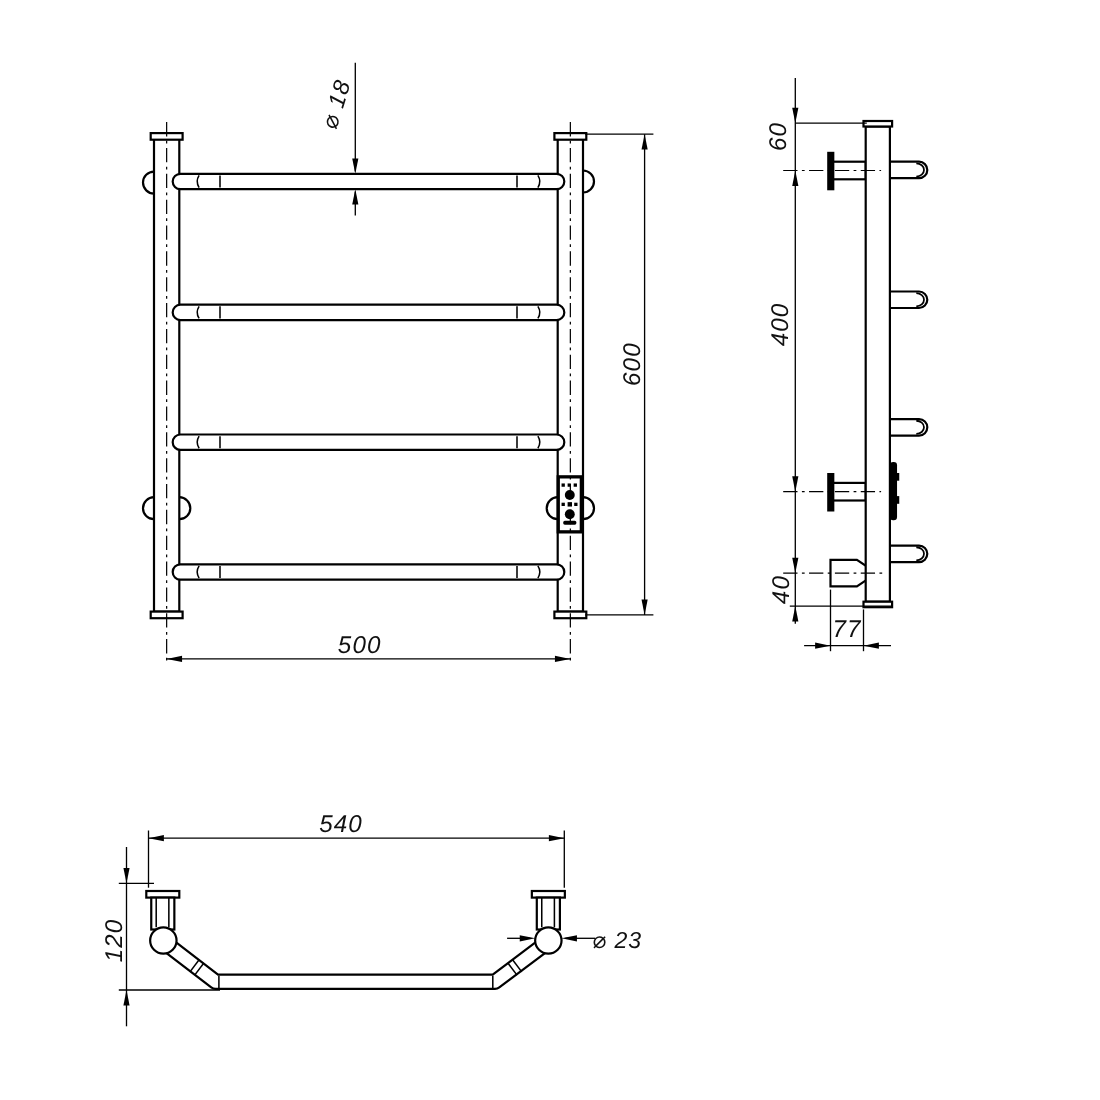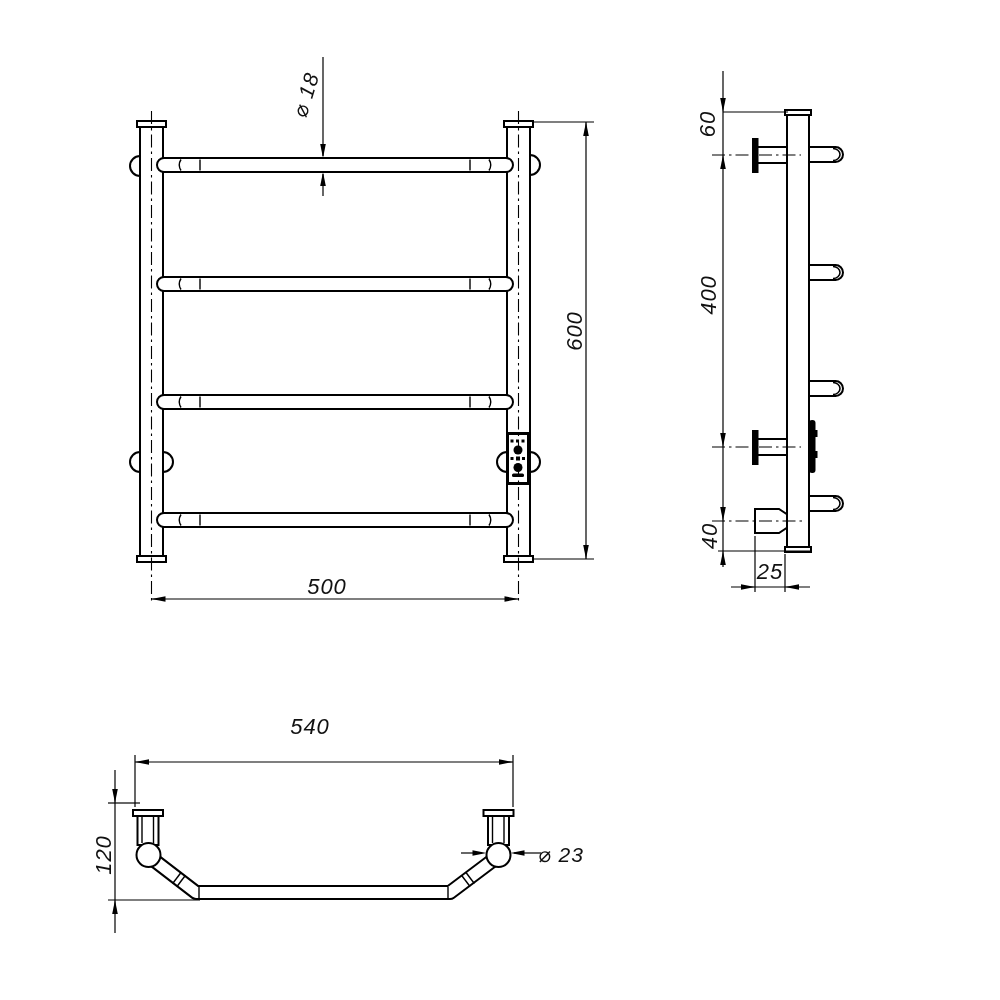--- a/index.html
+++ b/index.html
@@ -242,18 +242,18 @@
     </g>
   </g>
 </svg>
 
 <div class="lbl rotDia sm" style="left:306px;top:95px;">⌀ 18</div>
 <div class="lbl rot90" style="left:575px;top:331px;">600</div>
 <div class="lbl" style="left:327px;top:587px;">500</div>
 <div class="lbl rot90" style="left:708px;top:124px;">60</div>
 <div class="lbl rot90" style="left:709px;top:295px;">400</div>
 <div class="lbl rot90" style="left:710px;top:536px;">40</div>
-<div class="lbl" style="left:770px;top:572px;">25</div>
-<div class="lbl" style="left:310px;top:727px;">540</div>
+<div class="lbl" style="left:770px;top:572px;">77</div>
+<div class="lbl" style="left:310px;top:749px;">540</div>
 <div class="lbl rot90" style="left:104px;top:855px;">120</div>
 <div class="lbl sm" style="left:561px;top:855px;">⌀ 23</div>
 
 </div>
 
 </body></html>

